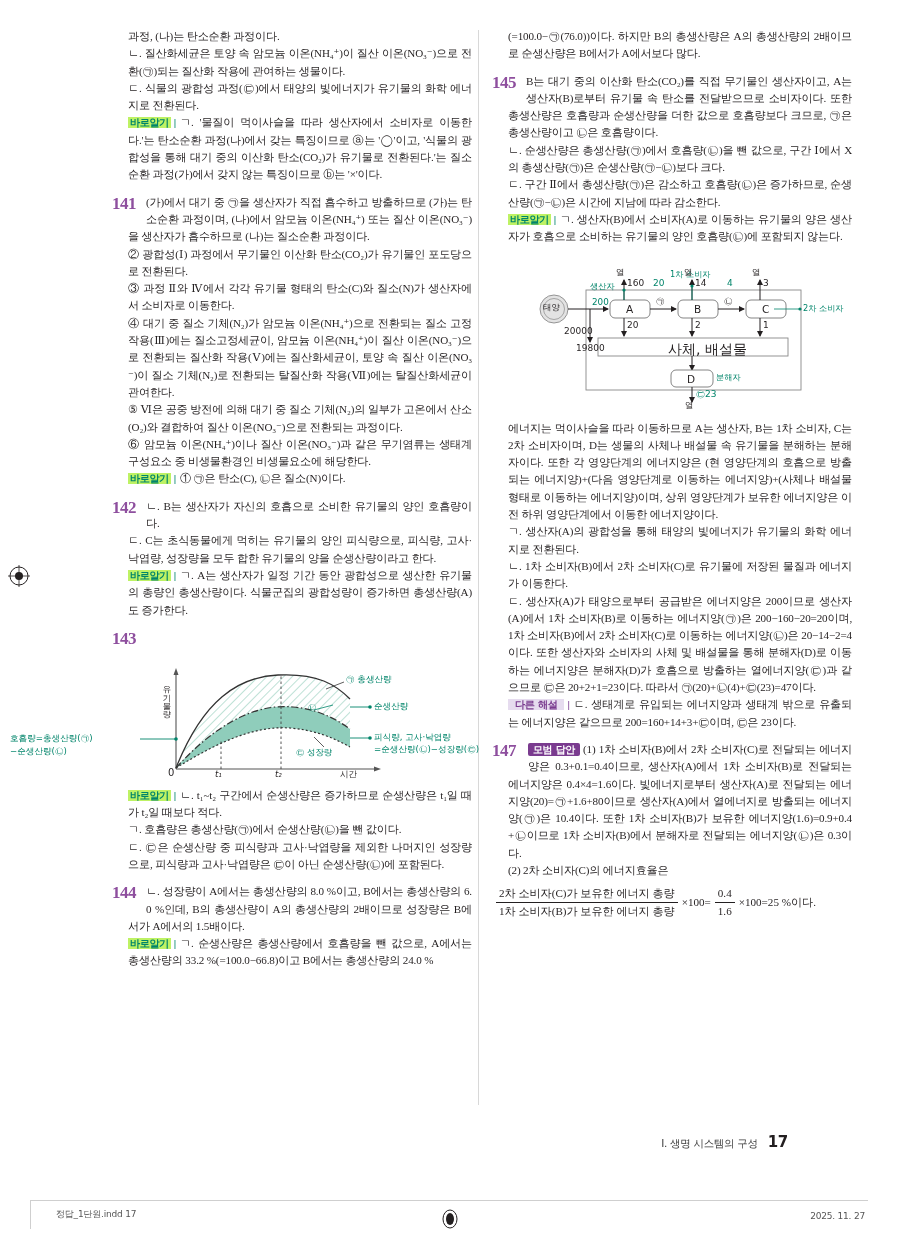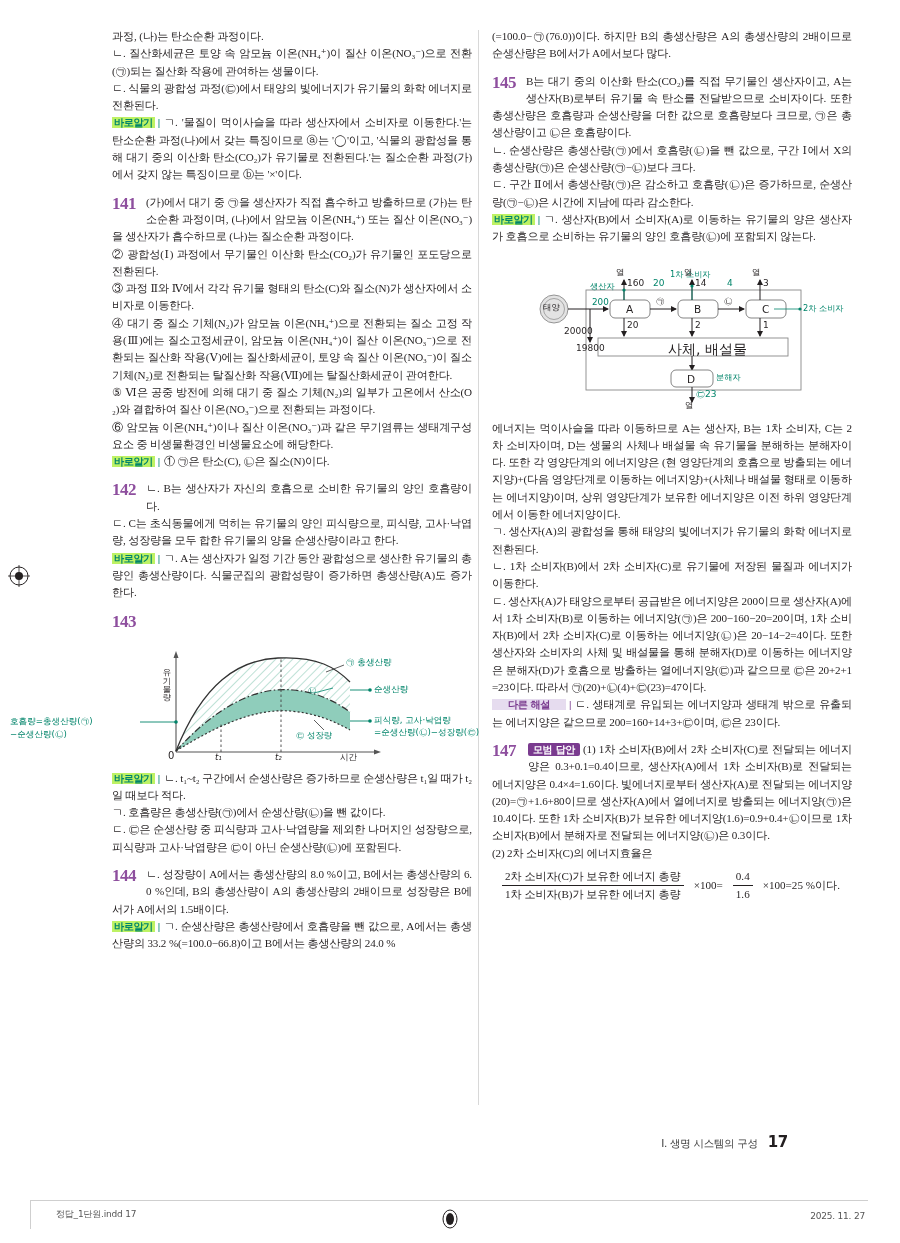--- a/index.html
+++ b/index.html
@@ -14,21 +14,21 @@
   .page{position:absolute;inset:0;}
 
   
   .col{position:absolute;top:28px;width:360px;}
   .col-left{left:112px;}
   .col-right{left:492px;}
   .col-divider{position:absolute;left:478px;top:30px;width:1px;height:1075px;background:#d8d8d8;}
 
   
   p.t{
-    margin:0 0 0 0;
+    margin:0 0 0 16px;
     font-size:11.1px;
     line-height:17.3px;
     text-align:justify;
     text-justify:inter-character;
     letter-spacing:-0.15px;
     word-break:break-all;
   }
   .gap{height:10px;}
 
   
@@ -48,35 +48,35 @@
   .qnum.wide{margin-right:12px;}
 
   
   .tag-baro{
     font-family:"DejaVu Sans","Liberation Sans",sans-serif;
     font-weight:bold;font-size:10.2px;color:#00846a;
     background:#bef264;padding:0 2px;letter-spacing:-0.5px;
   }
   .tag-sep{color:#00846a;margin:0 4px 0 3px;font-weight:bold;}
   .tag-other{
-    font-family:Liberation Serif, serif;
+    font-family:Liberation Sans, sans-serif;
     font-weight:bold;font-size:10.2px;color:#7a3b8f;
-    background:#e6dcef;padding:0 16px;letter-spacing:-0.5px;
+    background:#e6dcef;padding:0 7px;letter-spacing:-0.5px;
   }
   .tag-sep-p{color:#7a3b8f;margin:0 4px 0 3px;font-weight:bold;}
   .tag-model{
     font-family:"DejaVu Sans","Liberation Sans",sans-serif;
     font-weight:bold;font-size:10px;color:#ffffff;
     background:#7a3b8f;padding:1px 5px;letter-spacing:-0.5px;
     border-radius:2px;
   }
 
   
   .frac-line{display:inline-flex;align-items:center;vertical-align:middle;font-size:11.1px;}
-  .frac{display:inline-flex;flex-direction:column;align-items:center;vertical-align:middle;margin:0 10px;}
+  .frac{display:inline-flex;flex-direction:column;align-items:center;vertical-align:middle;margin:0 4px;}
   .frac .num{padding:0 3px 1px;border-bottom:1px solid #231f20;white-space:nowrap;}
   .frac .den{padding:1px 3px 0;white-space:nowrap;}
   .eff-box{margin-top:7px;font-size:11.1px;line-height:15px;}
 
   
   .fig143{position:relative;width:340px;height:128px;margin:6px 0 4px 6px;}
   .fig146{position:relative;width:300px;height:150px;margin:8px 0 6px 36px;}
 
   .figtext{
     font-family:"DejaVu Sans","Liberation Sans",sans-serif;

